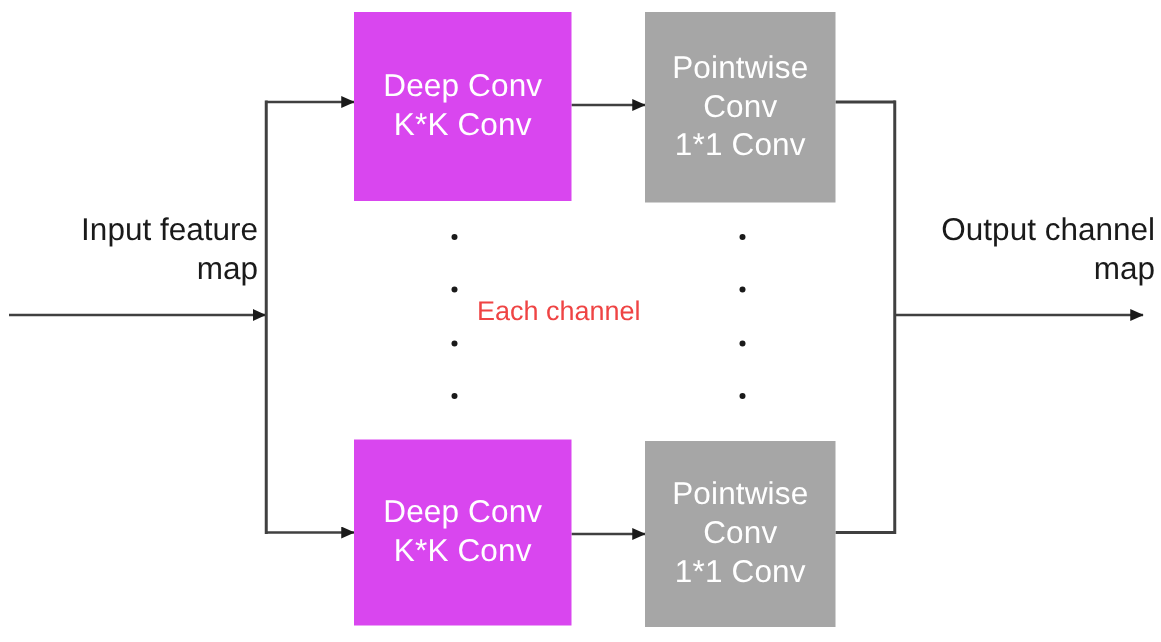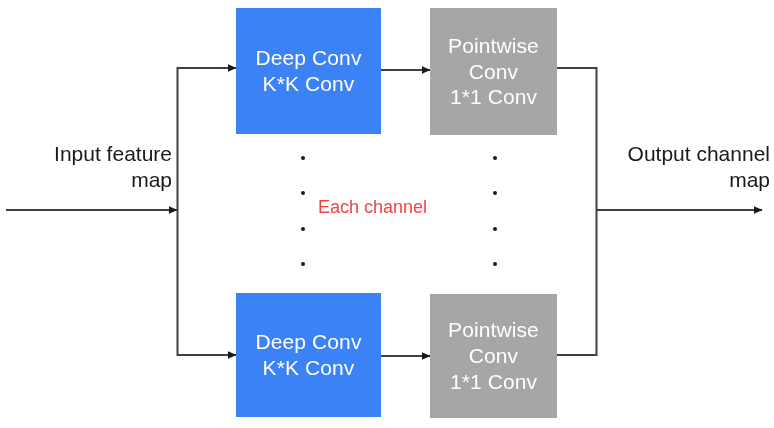--- a/index.html
+++ b/index.html
@@ -35,21 +35,21 @@
     font-size: 21px;
     line-height: 1.23;
     text-align: center;
     letter-spacing: 0.1px;
     box-sizing: border-box;
   }
   .node-box .line {
     display: block;
     white-space: nowrap;
   }
-  .blue { background: #3b82f6; }
+  .blue { background: #d946ef; }
   .gray { background: #a6a6a6; }
 
   .edge-label {
     position: absolute;
     color: #1a1a1a;
     font-size: 21px;
     line-height: 1.26;
     text-align: right;
     white-space: nowrap;
   }

